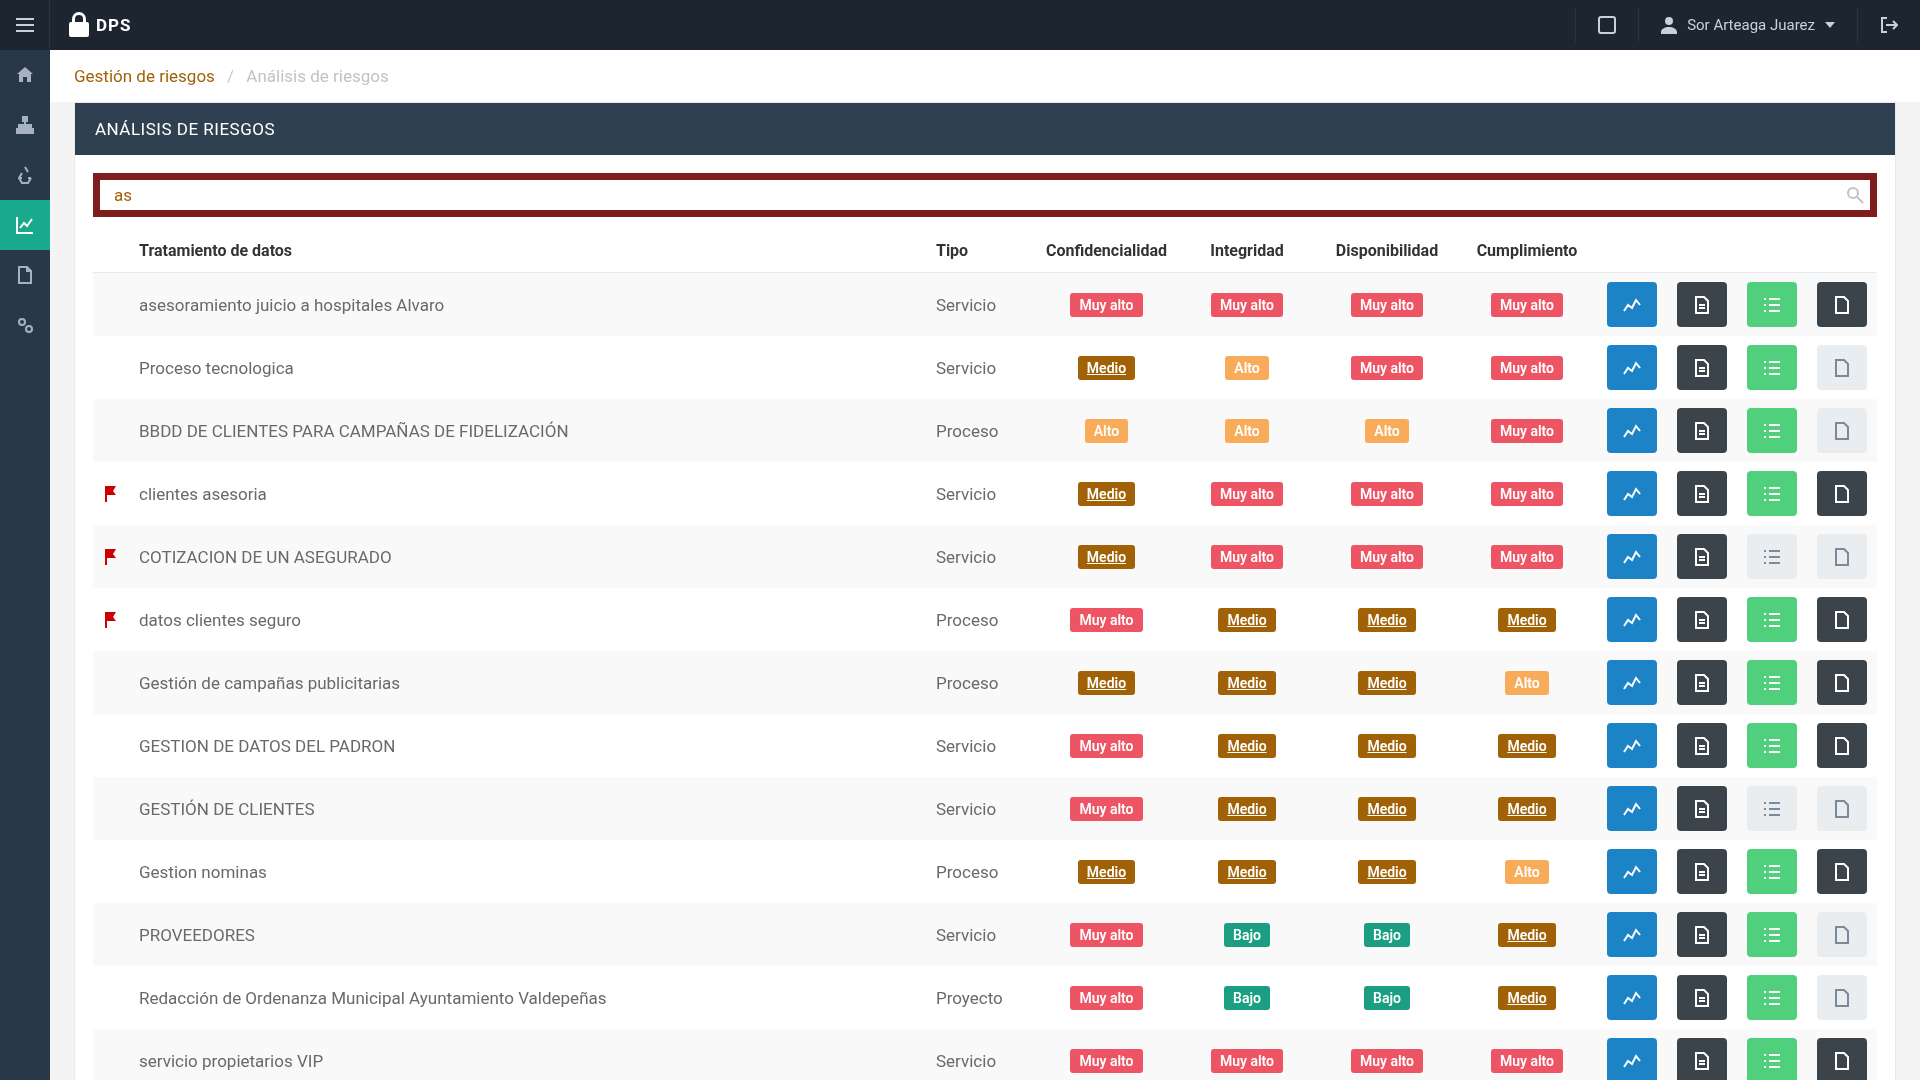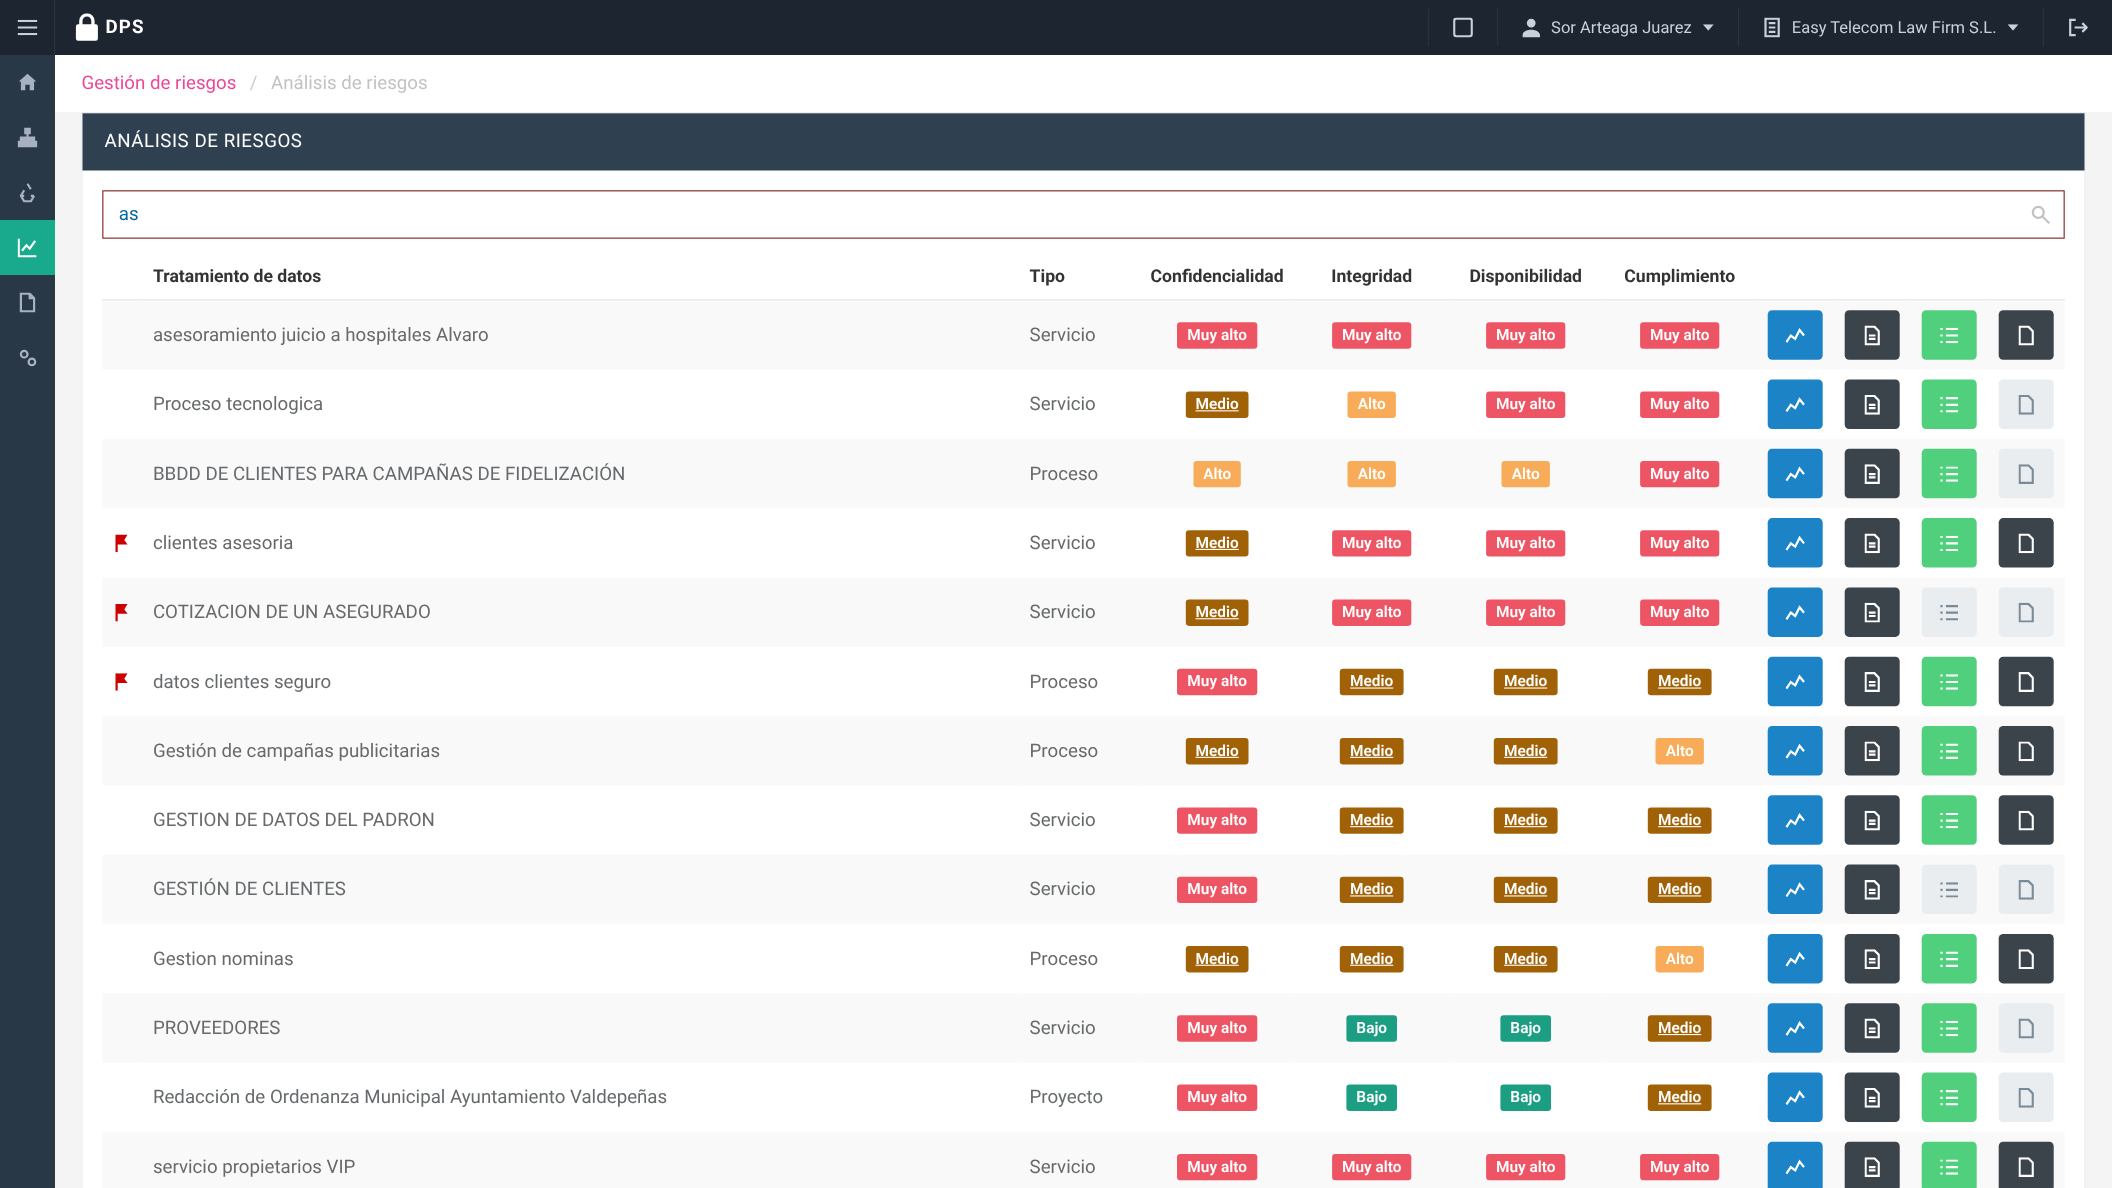--- a/index.html
+++ b/index.html
@@ -16,30 +16,30 @@
 .nav-item svg.trail { margin-left:10px; }
 
 
 .sidebar { position:fixed; top:50px; bottom:0; left:0; width:50px; background:#293846; display:flex; flex-direction:column; align-items:center; z-index:5;}
 .side-item { width:50px; height:50px; display:flex; align-items:center; justify-content:center; color:#a7b1c2; cursor:pointer; }
 .side-item.active { background:#19aa8d; color:#fff; }
 
 
 .main { position:absolute; top:50px; left:50px; right:0; bottom:0; background:#f4f4f4; overflow:auto; }
 .breadcrumb { padding:16px 24px; font-size:17px; color:#676a6c; background:#fff; }
-.breadcrumb a { color:#ec4899; text-decoration:none;margin-top:12px; }
+.breadcrumb a { color:#a16207; text-decoration:none;margin-top:12px; }
 .breadcrumb .sep { color:#ccc; margin:0 8px; }
 .breadcrumb .current { color:#c2c2c2; }
 
 .panel { margin:0 24px 24px 24px; background:#fff; border:1px solid #e7eaec; }
 .panel-head { background:#2f4050; color:#fff; padding:16px 20px; font-size:17px; letter-spacing:.5px; }
 .panel-body { padding:18px; }
 
 .search-wrap { position:relative; margin-bottom:12px; }
-.search-input { width:100%; height:44px; border:1px solid #7f1d1d; padding:6px 44px 6px 14px; font-size:17px; color:#0369a1; background:#fff; }
+.search-input { width:100%; height:44px; border:7px solid #7f1d1d; padding:6px 44px 6px 14px; font-size:17px; color:#a16207; background:#fff; }
 .search-icon-btn { position:absolute; right:0; top:0; width:44px; height:44px; display:flex; align-items:center; justify-content:center; color:#c2c2c2; cursor:pointer; }
 
 table { width:100%; border-collapse:collapse; }
 th { text-align:left; font-size:16px; font-weight:700; color:#333; padding:12px 10px; border-bottom:1px solid #e7eaec; }
 th.center { text-align:center; }
 td { padding:9px 10px; font-size:17px; color:#676a6c; vertical-align:middle; }
 tbody tr:nth-child(odd) { background:#f9f9f9; }
 .flag-cell { width:32px; text-align:center; }
 .flag-on { color:#cc0000; }
 .name-cell { min-width:440px; }
@@ -82,30 +82,20 @@
   <div class="nav-item">
     <svg width="18" height="18" viewBox="0 0 18 18">
         <rect x="1" y="1" width="16" height="16" rx="2" fill="none" stroke="#c9d0d9" stroke-width="2"></rect>
       </svg>
   </div>
   <div class="nav-item">
     <svg class="lead" width="16" height="18" viewBox="0 0 16 18">
         <path fill="#c9d0d9" d="M8 9a4 4 0 1 0 0-8 4 4 0 0 0 0 8zm0 2c-4 0-8 2-8 5v2h16v-2c0-3-4-5-8-5z"></path>
       </svg>
     <span>Sor Arteaga Juarez</span>
-    <svg class="trail" width="10" height="6" viewBox="0 0 10 6">
-        <path fill="#c9d0d9" d="M0 0l5 6 5-6z"></path>
-      </svg>
-  </div>
-  <div class="nav-item">
-    <svg class="lead" width="16" height="18" viewBox="0 0 16 18">
-        <rect x="2" y="1" width="12" height="16" fill="none" stroke="#c9d0d9" stroke-width="2"></rect>
-        <path stroke="#c9d0d9" stroke-width="2" d="M5 5h6M5 9h6M5 13h6"></path>
-      </svg>
-    <span>Easy Telecom Law Firm S.L.</span>
     <svg class="trail" width="10" height="6" viewBox="0 0 10 6">
         <path fill="#c9d0d9" d="M0 0l5 6 5-6z"></path>
       </svg>
   </div>
   <div class="nav-item">
     <svg width="18" height="18" viewBox="0 0 18 18">
         <path fill="none" stroke="#c9d0d9" stroke-width="2" d="M7 2H2v14h5M6 9h10m-3-4 4 4-4 4"></path>
       </svg>
   </div>
 </div>

